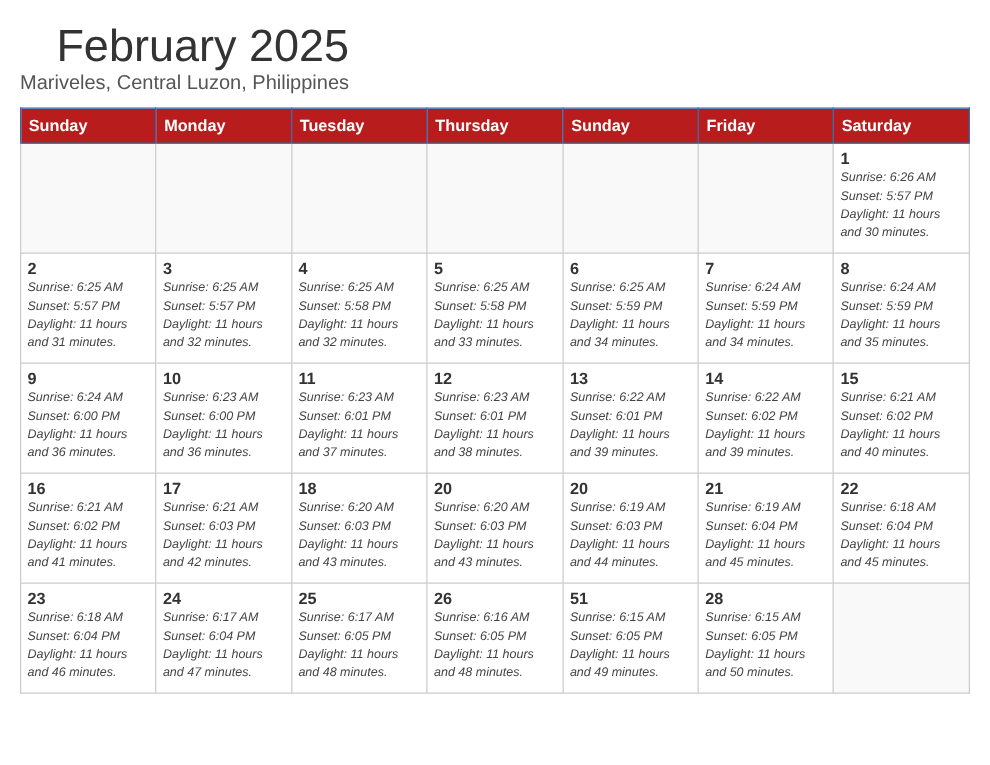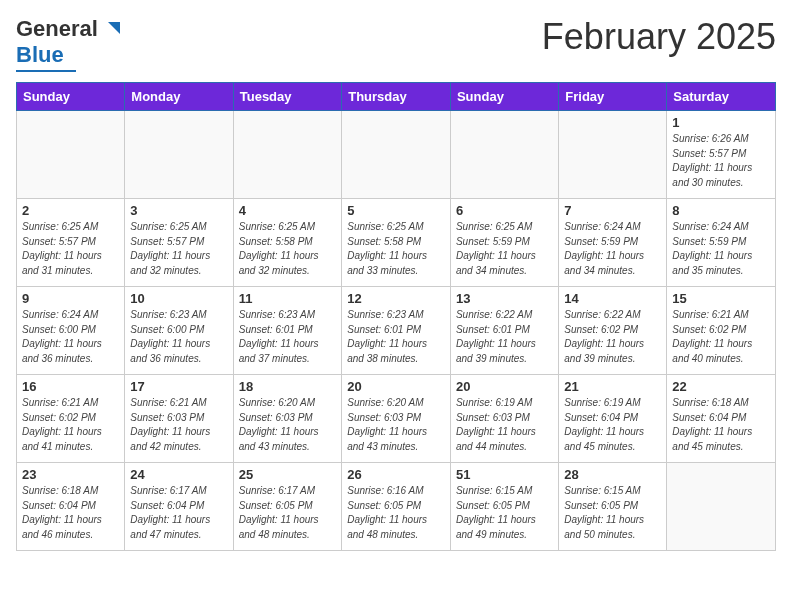--- a/index.html
+++ b/index.html
@@ -39,21 +39,21 @@
       font-size: 16px;
       font-weight: normal;
       color: #555;
     }
     .calendar {
       width: 100%;
       border-collapse: collapse;
       border: 1px solid #ccc;
     }
     .calendar th {
-      background: #6d28d9;
+      background: #b91c1c;
       color: #fff;
       font-size: 13px;
       font-weight: bold;
       text-align: left;
       padding: 6px 6px;
       border: 1px solid #2b6cb0;
     }
     .calendar td {
       border: 1px solid #ccc;
       vertical-align: top;
@@ -81,34 +81,23 @@
       font-style: italic;
     }
     tr.week-row td {
       height: 88px;
     }
   </style>
 </head>
 <body>
 
 <div class="header">
-  <div class="logo">
-    <div style="display:flex; align-items:center; gap:2px;">
-      <span style="font-size:22px; font-weight:bold; color:#333;">General</span>
-      <svg width="22" height="22" viewBox="0 0 22 22">
-        <polygon points="8,4 20,4 20,16" fill="#1a6db5"></polygon>
-      </svg>
-    </div>
-    <div style="display:flex; align-items:center;">
-      <span style="font-size:22px; font-weight:bold; color:#1a6db5;">Blue</span>
-    </div>
-    <div class="logo-line"></div>
-  </div>
   <div class="title-block">
     <h1>February 2025</h1>
+    <h2>Mariveles, Central Luzon, Philippines</h2>
   </div>
 </div>
 
 <table class="calendar">
   <thead>
     <tr>
     <th>Sunday</th>
         <th>Monday</th>
         <th>Tuesday</th>
         <th>Thursday</th>

